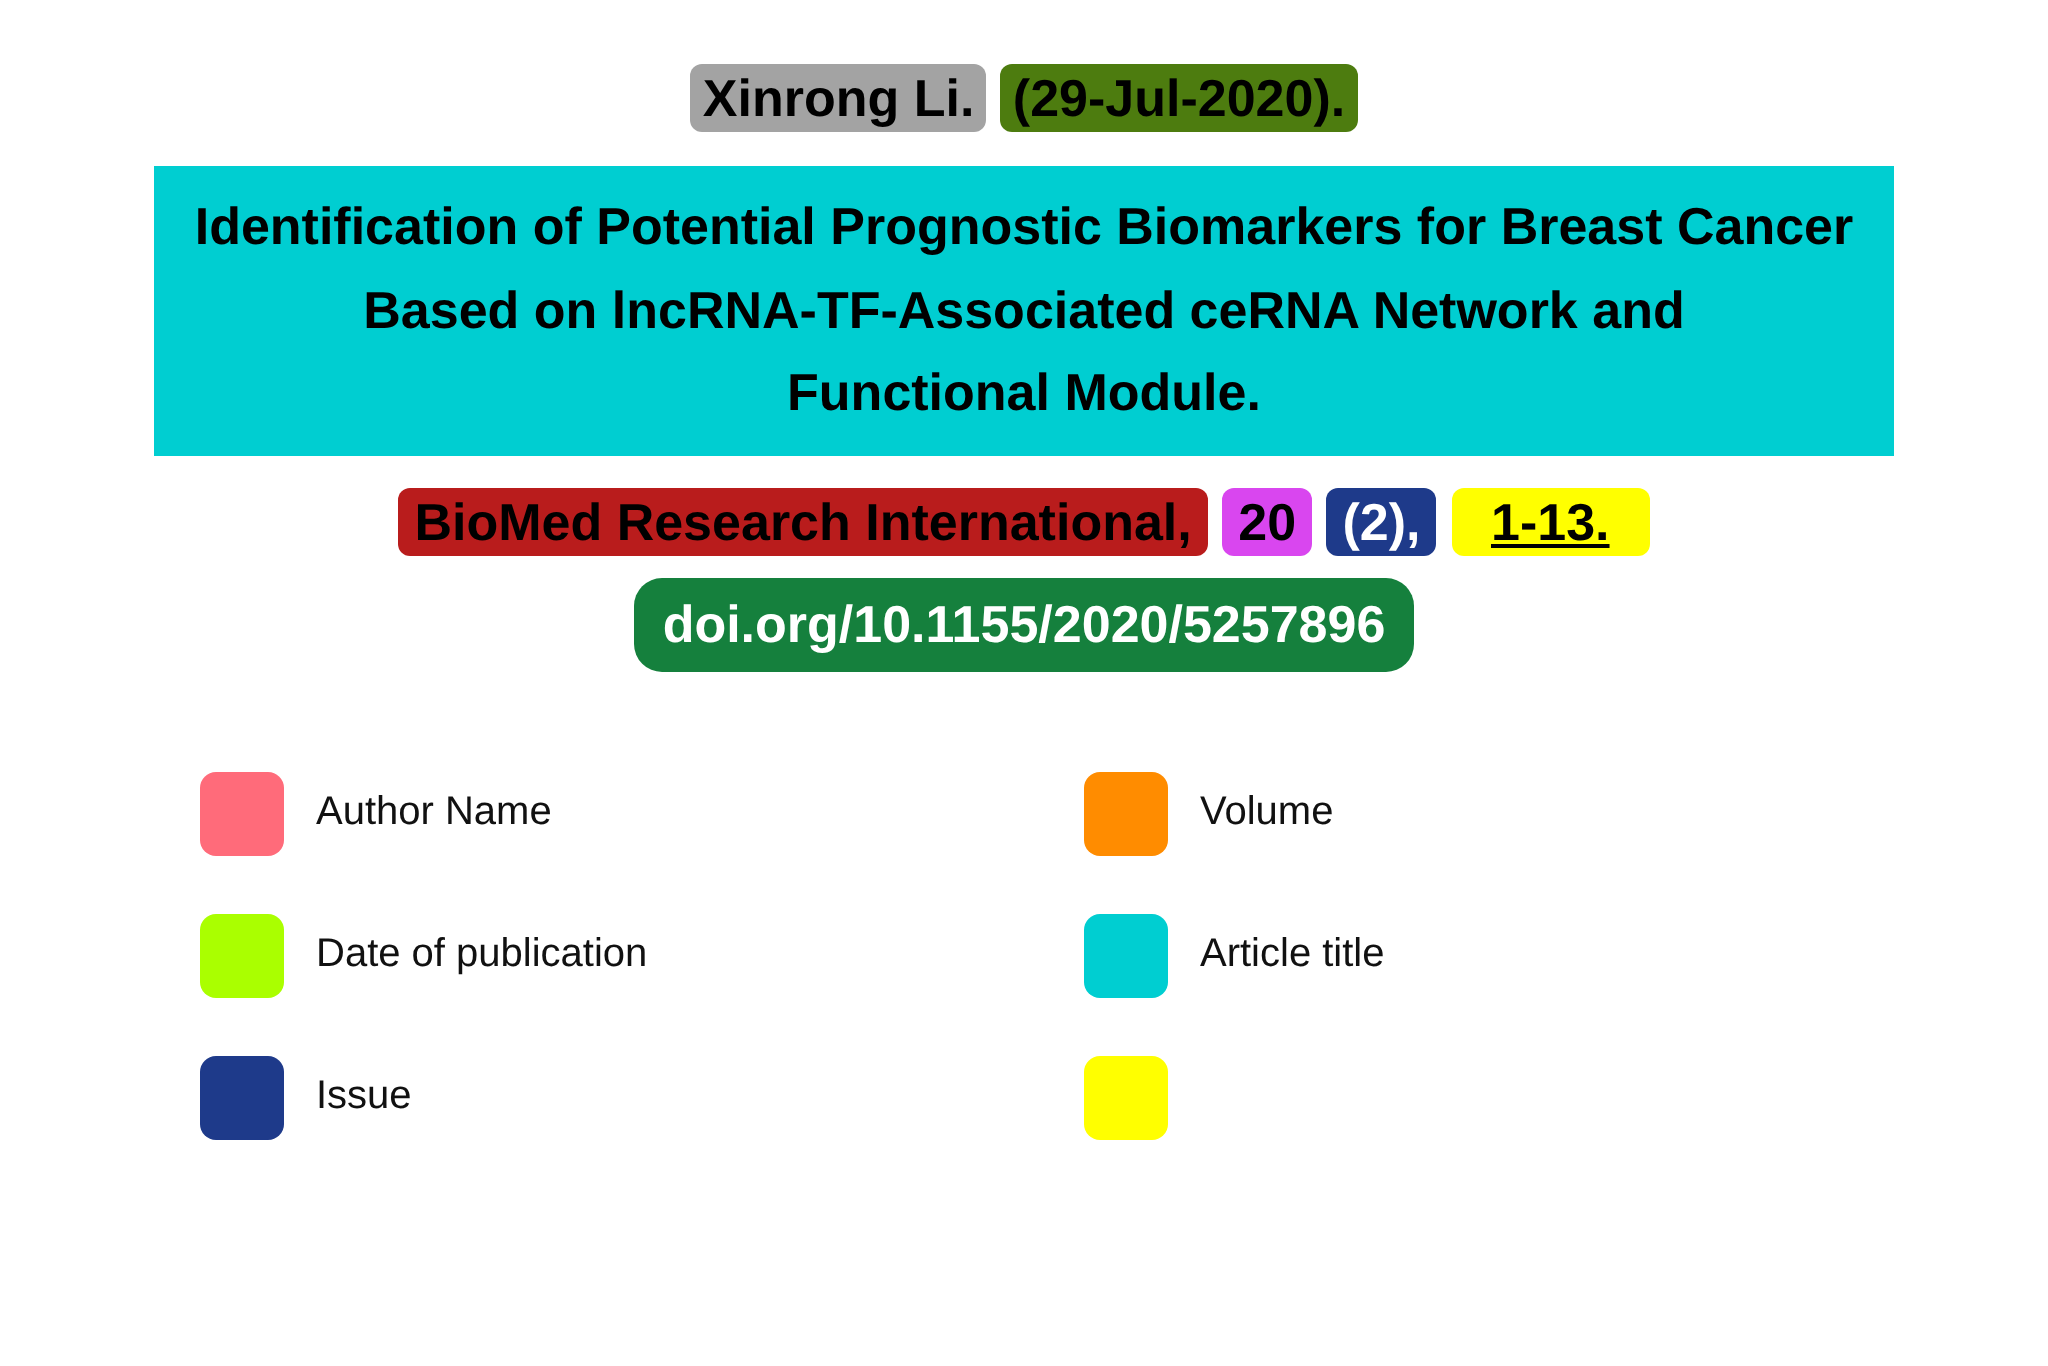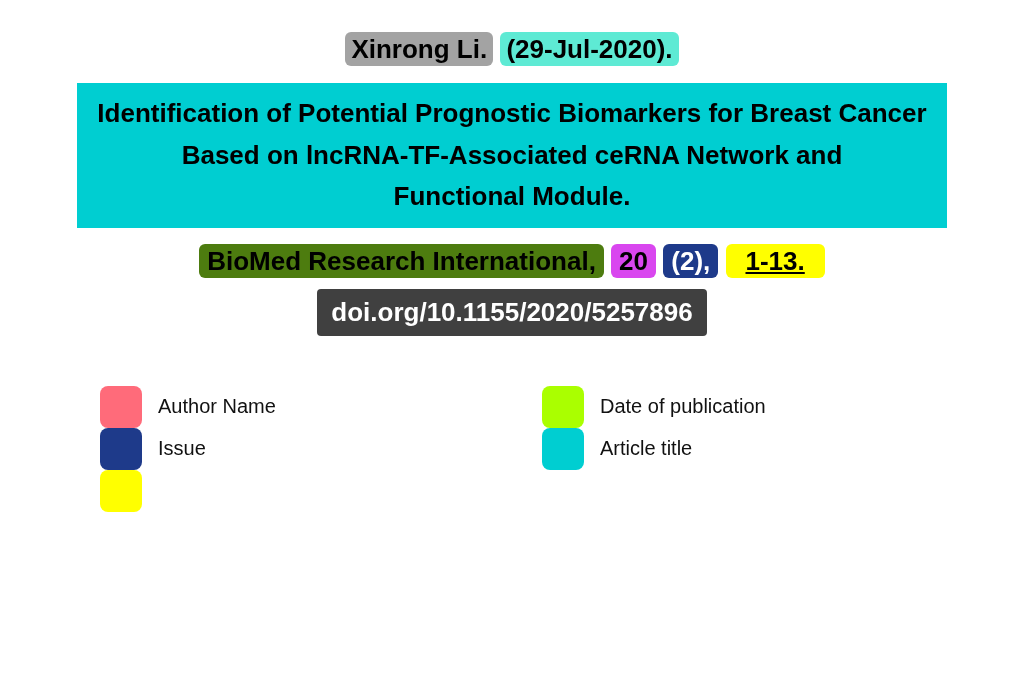--- a/index.html
+++ b/index.html
@@ -24,37 +24,37 @@
     }
 
     .author-highlight {
       background-color: #a3a3a3;
       border-radius: 6px;
       padding: 2px 6px;
       display: inline;
     }
 
     .date-highlight {
-      background-color: #5eead4;
+      background-color: #4d7c0f;
       border-radius: 6px;
       padding: 2px 6px;
       display: inline;
     }
 
     .title-highlight {
       background-color: #00CED1;
       border-radius: 0;
       padding: 10px 20px;
       display: inline-block;
       margin: 8px 0;
       line-height: 1.6;
     }
 
     .journal-highlight {
-      background-color: #4d7c0f;
+      background-color: #b91c1c;
       border-radius: 6px;
       padding: 2px 8px;
       display: inline;
     }
 
     .volume-highlight {
       background-color: #d946ef;
       border-radius: 6px;
       padding: 2px 8px;
       display: inline;
@@ -62,34 +62,34 @@
 
     .pages-highlight {
       background-color: #FFFF00;
       border-radius: 6px;
       padding: 2px 20px;
       display: inline;
       text-decoration: underline;
     }
 
     .doi-highlight {
-      background-color: #404040;
-      border-radius: 4px;
+      background-color: #15803d;
+      border-radius: 14px;
       padding: 4px 14px;
       display: inline-block;
       color: #ffffff;
       margin-top: 4px;
     }
 
     .legend-block {
       width: 100%;
       margin-top: 20px;
       display: grid;
       grid-template-columns: 1fr 1fr;
-      gap: 0 60px;
+      gap: 29px 60px;
       padding: 0 40px;
     }
 
     .legend-item {
       display: flex;
       align-items: center;
       gap: 16px;
     }
 
     .legend-color-box {
@@ -153,31 +153,35 @@
   <div class="line-doi">
     <span class="doi-highlight">doi.org/10.1155/2020/5257896</span>
   </div>
 </div>
 
 <div class="legend-block">
   <div class="legend-item">
     <div class="legend-color-box" style="background-color: #FF6B7A;"></div>
     <span class="legend-label">Author Name</span>
   </div>
+  <div class="legend-item">
+    <div class="legend-color-box" style="background-color: #FF8C00;"></div>
+    <span class="legend-label">Volume</span>
+  </div>
 
   <div class="legend-item">
     <div class="legend-color-box" style="background-color: #AAFF00;"></div>
     <span class="legend-label">Date of publication</span>
   </div>
   <div class="legend-item">
-    <div class="legend-color-box" style="background-color: #1E3A8A;"></div>
-    <span class="legend-label">Issue</span>
+    <div class="legend-color-box" style="background-color: #00CED1;"></div>
+    <span class="legend-label">Article title</span>
   </div>
 
   <div class="legend-item">
-    <div class="legend-color-box" style="background-color: #00CED1;"></div>
-    <span class="legend-label">Article title</span>
+    <div class="legend-color-box" style="background-color: #1E3A8A;"></div>
+    <span class="legend-label">Issue</span>
   </div>
   <div class="legend-item">
     <div class="legend-color-box" style="background-color: #FFFF00;"></div>
   </div>
 
 </div>
 
 </body></html>

